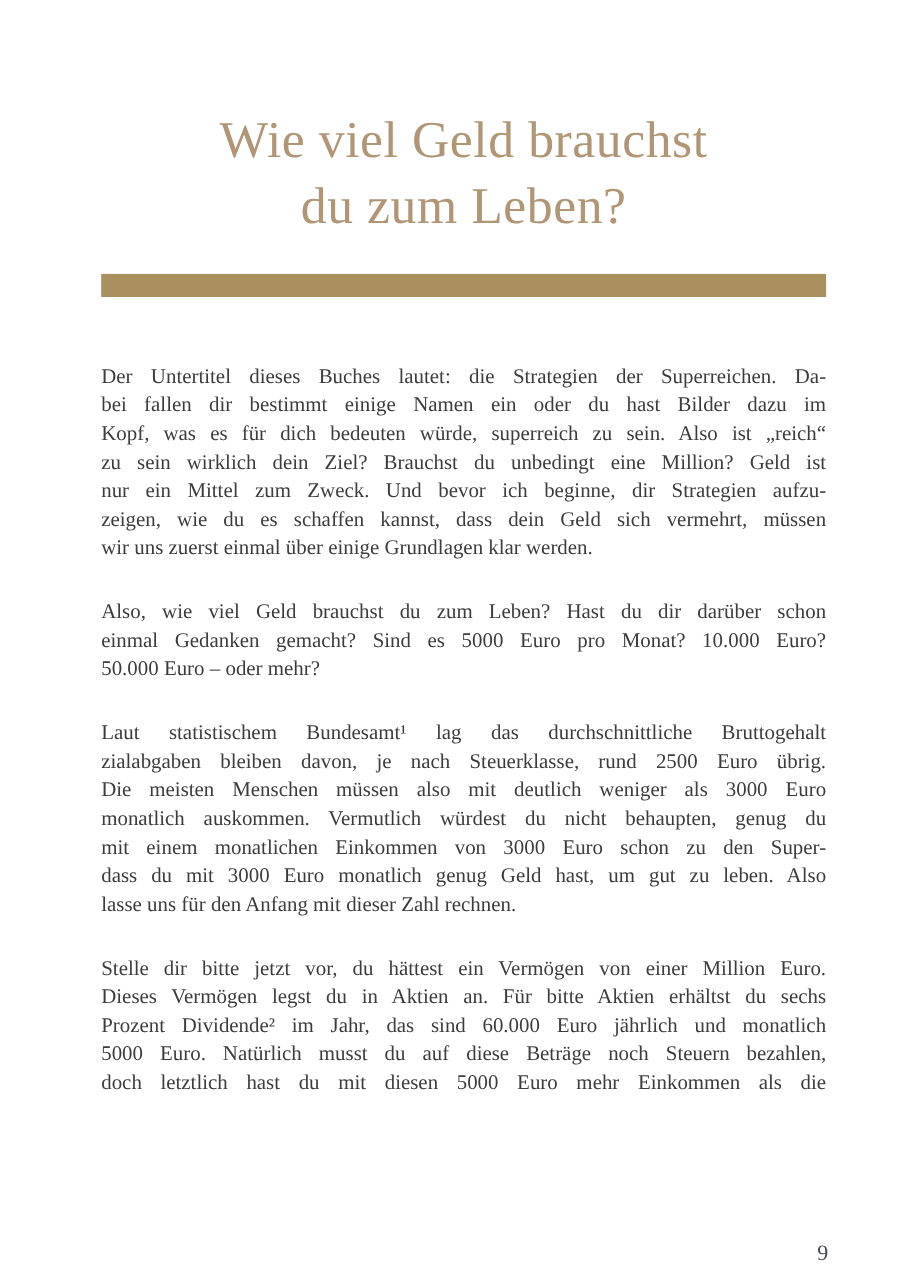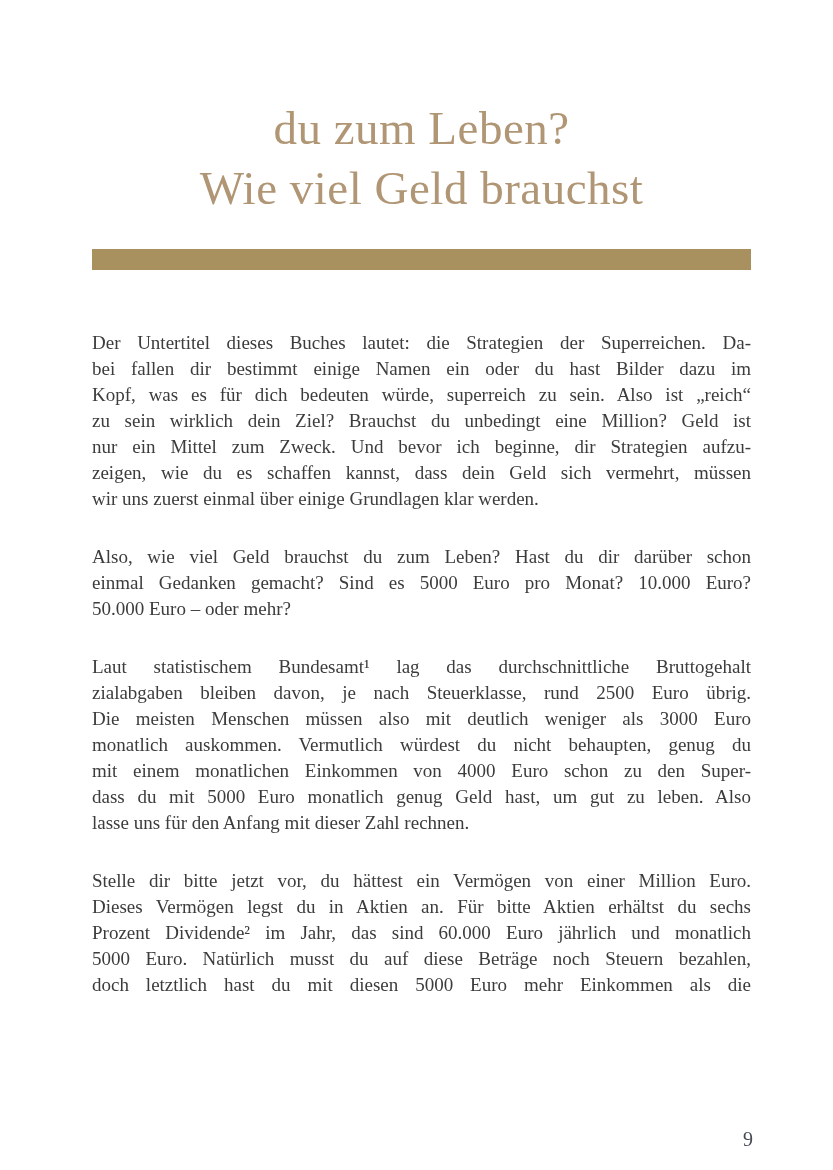--- a/index.html
+++ b/index.html
@@ -62,22 +62,22 @@
     color: #464b55;
   }
 </style>
 </head>
 <body>
 
 <div class="page">
   <div class="content">
 
     <h1 class="chapter-title">
+      <span class="title-line">Wie viel Geld brauchst</span>
       <span class="title-line">du zum Leben?</span>
-      <span class="title-line">Wie viel Geld brauchst</span>
     </h1>
 
     <div class="divider-bar"></div>
 
     <div class="body-text">
         <div class="paragraph">
           <div class="line">Der Untertitel dieses Buches lautet: die Strategien der Superreichen. Da-</div>
           <div class="line">bei fallen dir bestimmt einige Namen ein oder du hast Bilder dazu im</div>
           <div class="line">Kopf, was es für dich bedeuten würde, superreich zu sein. Also ist „reich“</div>
           <div class="line">zu sein wirklich dein Ziel? Brauchst du unbedingt eine Million? Geld ist</div>
@@ -88,22 +88,22 @@
         <div class="paragraph">
           <div class="line">Also, wie viel Geld brauchst du zum Leben? Hast du dir darüber schon</div>
           <div class="line">einmal Gedanken gemacht? Sind es 5000 Euro pro Monat? 10.000 Euro?</div>
           <div class="line last">50.000 Euro – oder mehr?</div>
         </div>
         <div class="paragraph">
           <div class="line">Laut statistischem Bundesamt¹ lag das durchschnittliche Bruttogehalt</div>
           <div class="line">zialabgaben bleiben davon, je nach Steuerklasse, rund 2500 Euro übrig.</div>
           <div class="line">Die meisten Menschen müssen also mit deutlich weniger als 3000 Euro</div>
           <div class="line">monatlich auskommen. Vermutlich würdest du nicht behaupten, genug du</div>
-          <div class="line">mit einem monatlichen Einkommen von 4000 Euro schon zu den Super-</div>
-          <div class="line">dass du mit 5000 Euro monatlich genug Geld hast, um gut zu leben. Also</div>
+          <div class="line">mit einem monatlichen Einkommen von 3000 Euro schon zu den Super-</div>
+          <div class="line">dass du mit 3000 Euro monatlich genug Geld hast, um gut zu leben. Also</div>
           <div class="line last">lasse uns für den Anfang mit dieser Zahl rechnen.</div>
         </div>
         <div class="paragraph">
           <div class="line">Stelle dir bitte jetzt vor, du hättest ein Vermögen von einer Million Euro.</div>
           <div class="line">Dieses Vermögen legst du in Aktien an. Für bitte Aktien erhältst du sechs</div>
           <div class="line">Prozent Dividende² im Jahr, das sind 60.000 Euro jährlich und monatlich</div>
           <div class="line">5000 Euro. Natürlich musst du auf diese Beträge noch Steuern bezahlen,</div>
           <div class="line">doch letztlich hast du mit diesen 5000 Euro mehr Einkommen als die</div>
         </div>
       </div>

